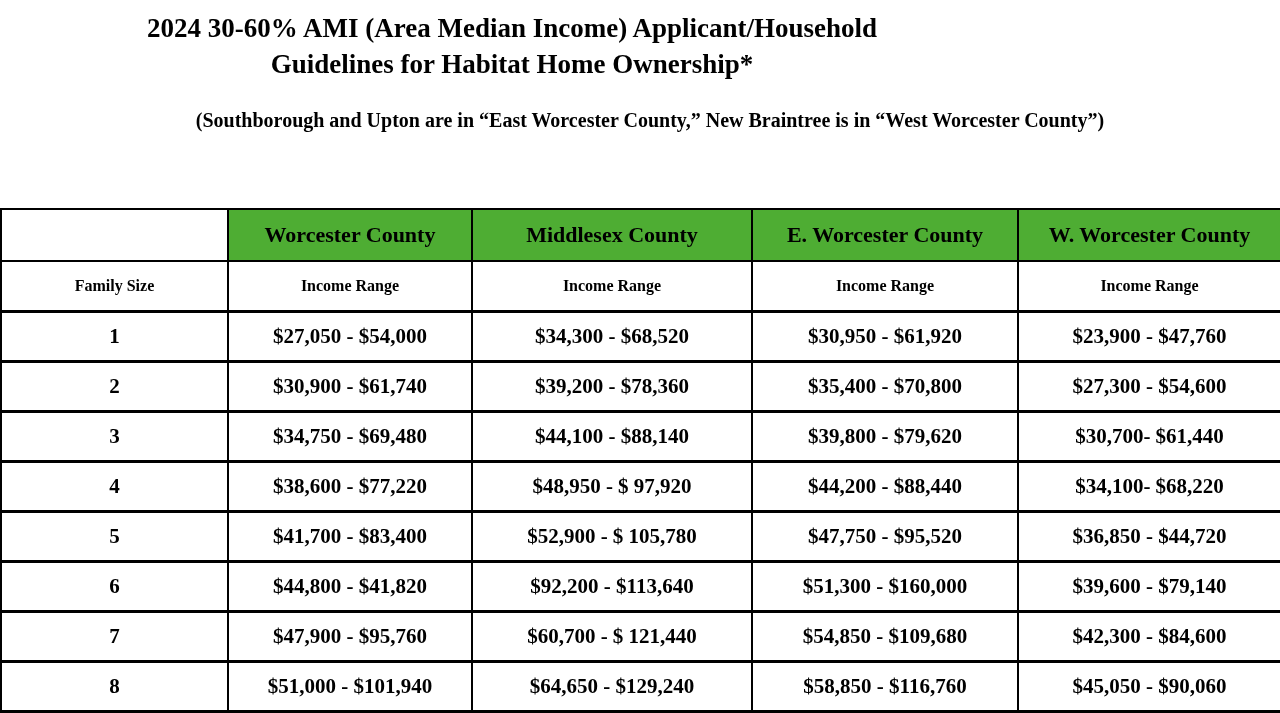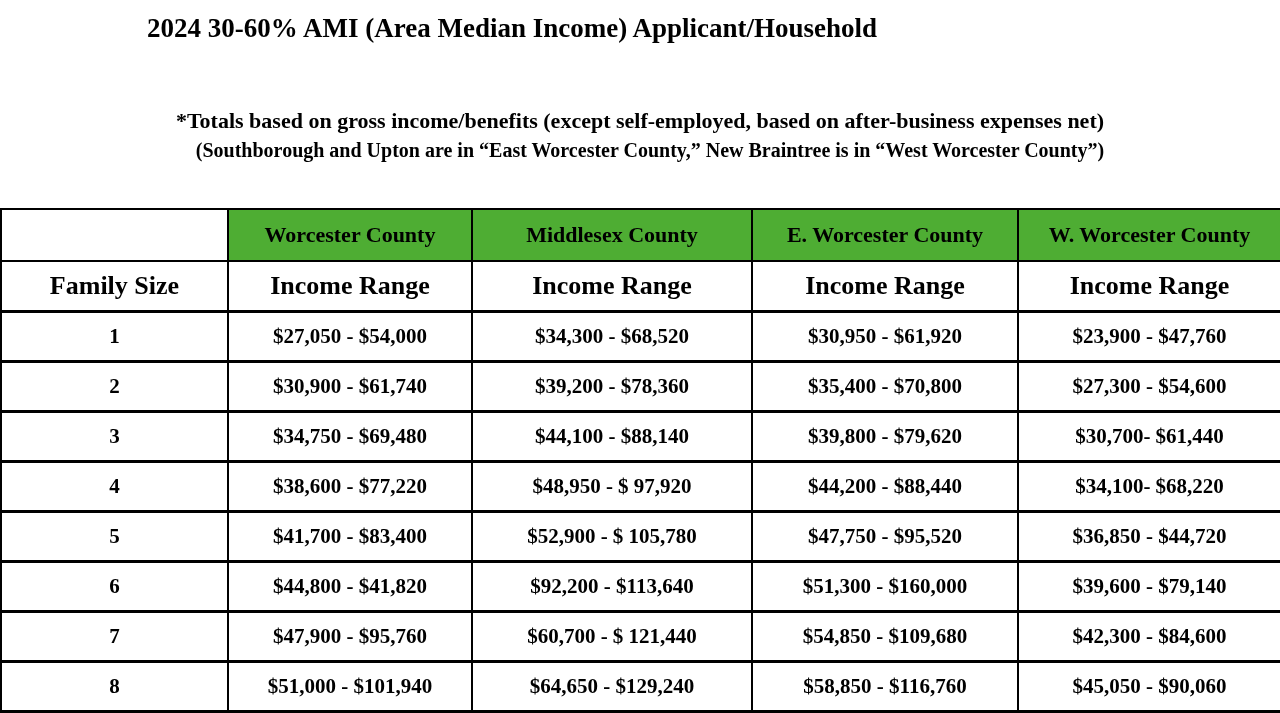--- a/index.html
+++ b/index.html
@@ -30,35 +30,35 @@
     position:absolute;top:208px;left:0;
     width:1280px;table-layout:fixed;border-collapse:collapse;
   }
   .income-table th,.income-table td{
     border:2px solid var(--border);
     text-align:center;vertical-align:middle;
     font-weight:bold;overflow:hidden;white-space:nowrap;
   }
   .county-row th{height:52px;background:var(--header-green);font-size:22px;}
   .county-row td.corner{background:var(--background);}
-  .sub-row th{height:50px;font-size:26px;background:var(--background);}
+  .sub-row th{height:50px;font-size:16px;background:var(--background);}
   .data-row td{
     height:50px;font-size:21px;
     border-top-width:3px;border-bottom-width:3px;
   }
 </style>
 </head>
 <body>
 
 <div class="title-block">
   <div>2024 30-60% AMI (Area Median Income) Applicant/Household</div>
+  <div>Guidelines for Habitat Home Ownership*</div>
 </div>
 
 <div class="notes-block">
-  <div class="notes-line1">*Totals based on gross income/benefits (except self-employed, based on after-business expenses net)</div>
   <div class="notes-line2">(Southborough and Upton are in “East Worcester County,” New Braintree is in “West Worcester County”)</div>
 </div>
 
 <table class="income-table">
   <colgroup>
     <col style="width:227px">
     <col style="width:244px">
     <col style="width:280px">
     <col style="width:266px">
     <col style="width:263px">

